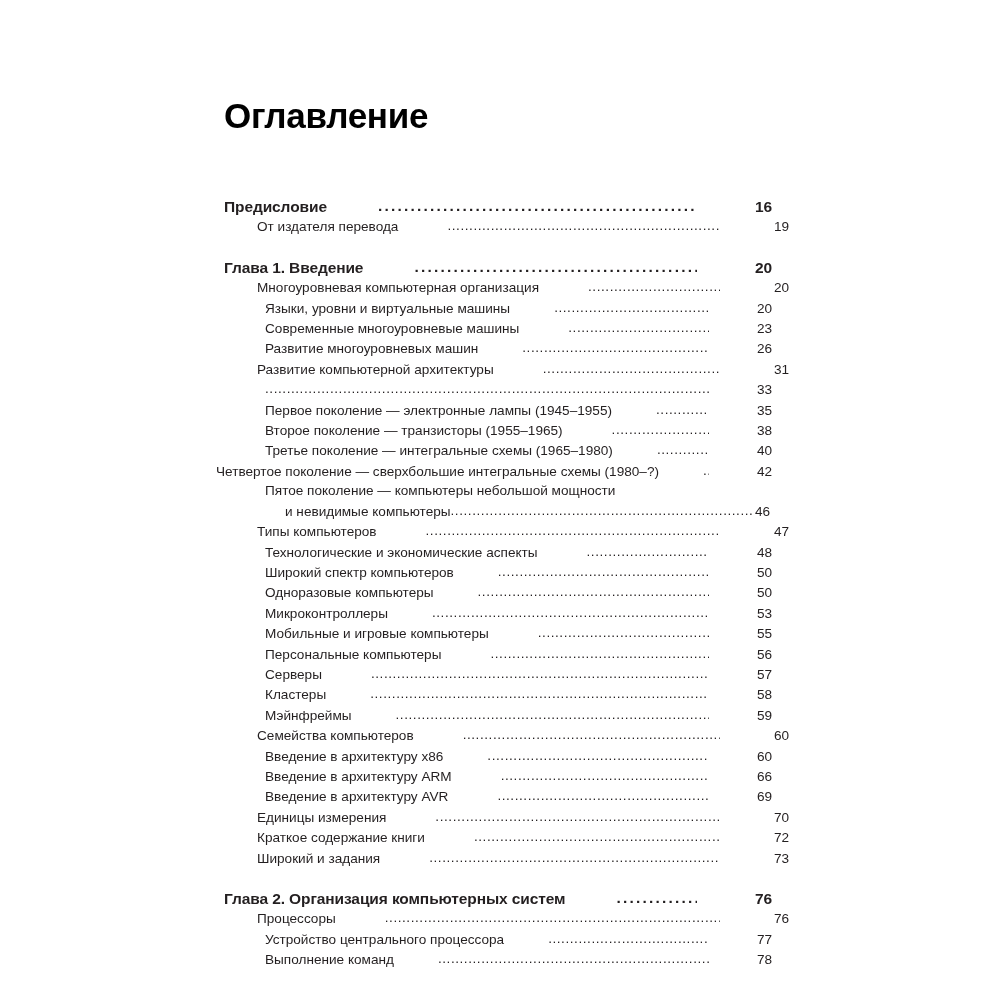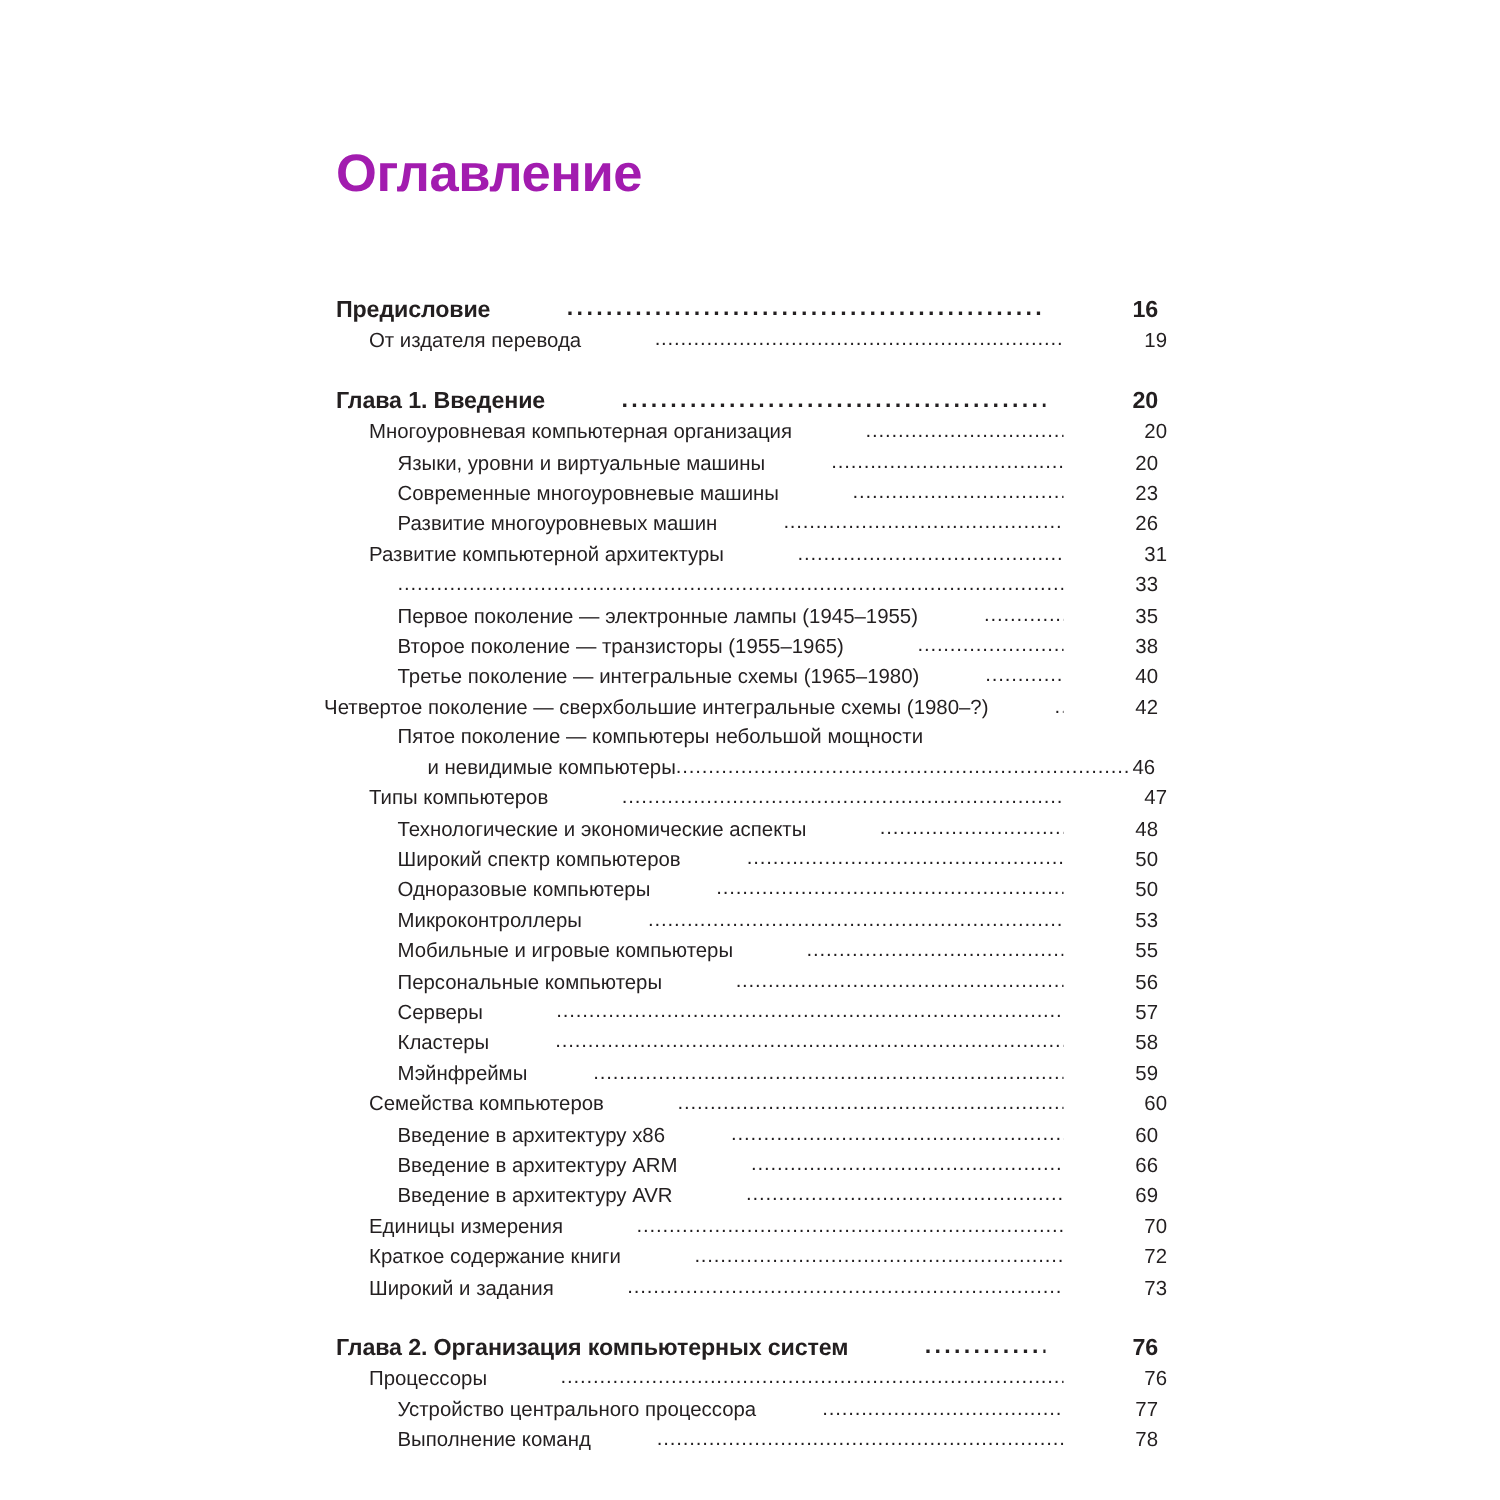--- a/index.html
+++ b/index.html
@@ -20,21 +20,21 @@
     height: 1000px;
     background: #ffffff;
   }
   .toc-title {
     position: absolute;
     left: 224px;
     top: 96px;
     font-size: 35px;
     font-weight: bold;
     letter-spacing: -0.3px;
-    color: #a21caf;
+    color: #000000;
   }
   .toc-body {
     position: absolute;
     left: 224px;
     top: 196px;
     width: 548px;
   }
 
   .entry {
     display: flex;
@@ -71,21 +71,21 @@
     font-size: 15.5px;
     font-weight: bold;
     letter-spacing: 2.2px;
     padding-bottom: 1px;
   }
   .lvl-chapter .page-num { min-width: 26px; padding-left: 5px; }
 
   
   .lvl-1 {
     font-size: 13.6px;
-    margin-left: 22px;
+    margin-left: 33px;
     width: calc(100% - 16px);
   }
   .lvl-1 .leader {
     font-size: 13.6px;
     letter-spacing: 0.55px;
     padding-bottom: 1px;
   }
   .lvl-1 .page-num { min-width: 22px; padding-left: 3px; }
   .lvl-1.gap .label { padding-right: 5px; }
 

